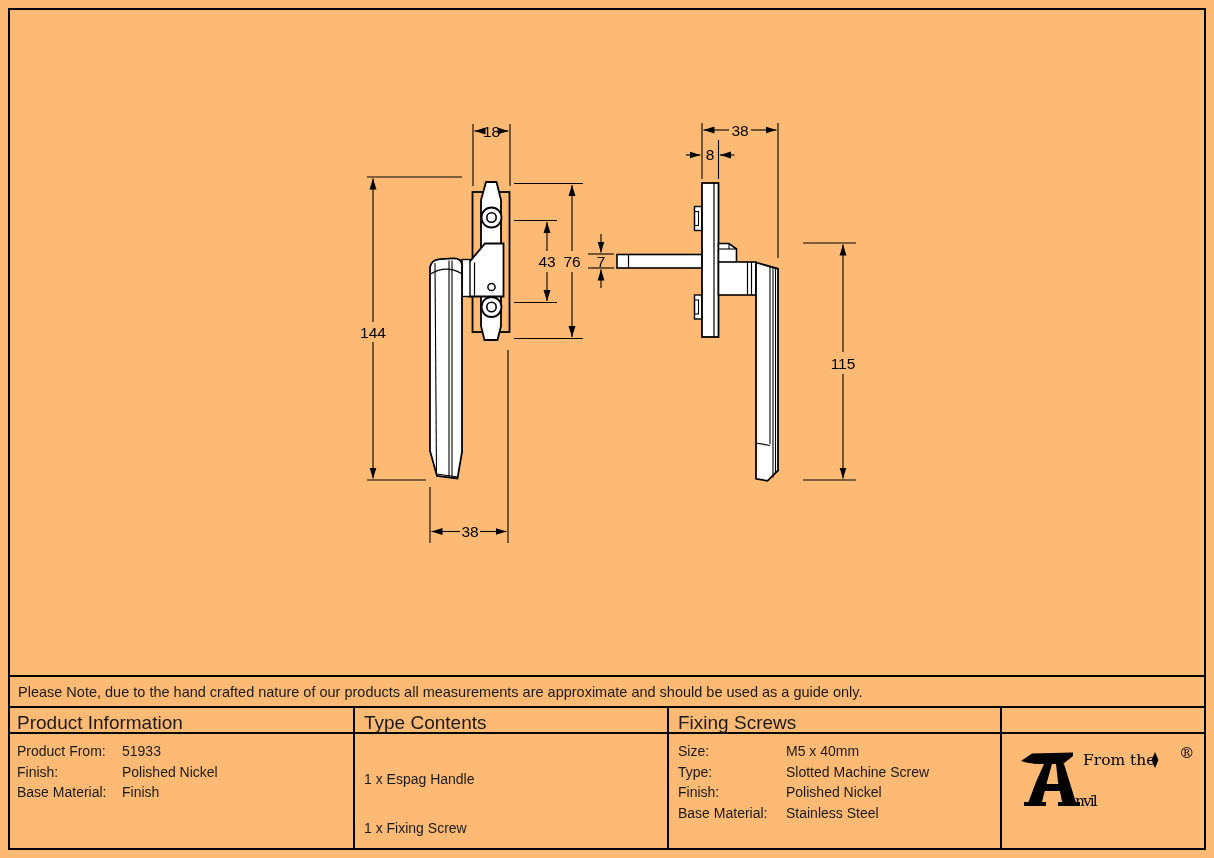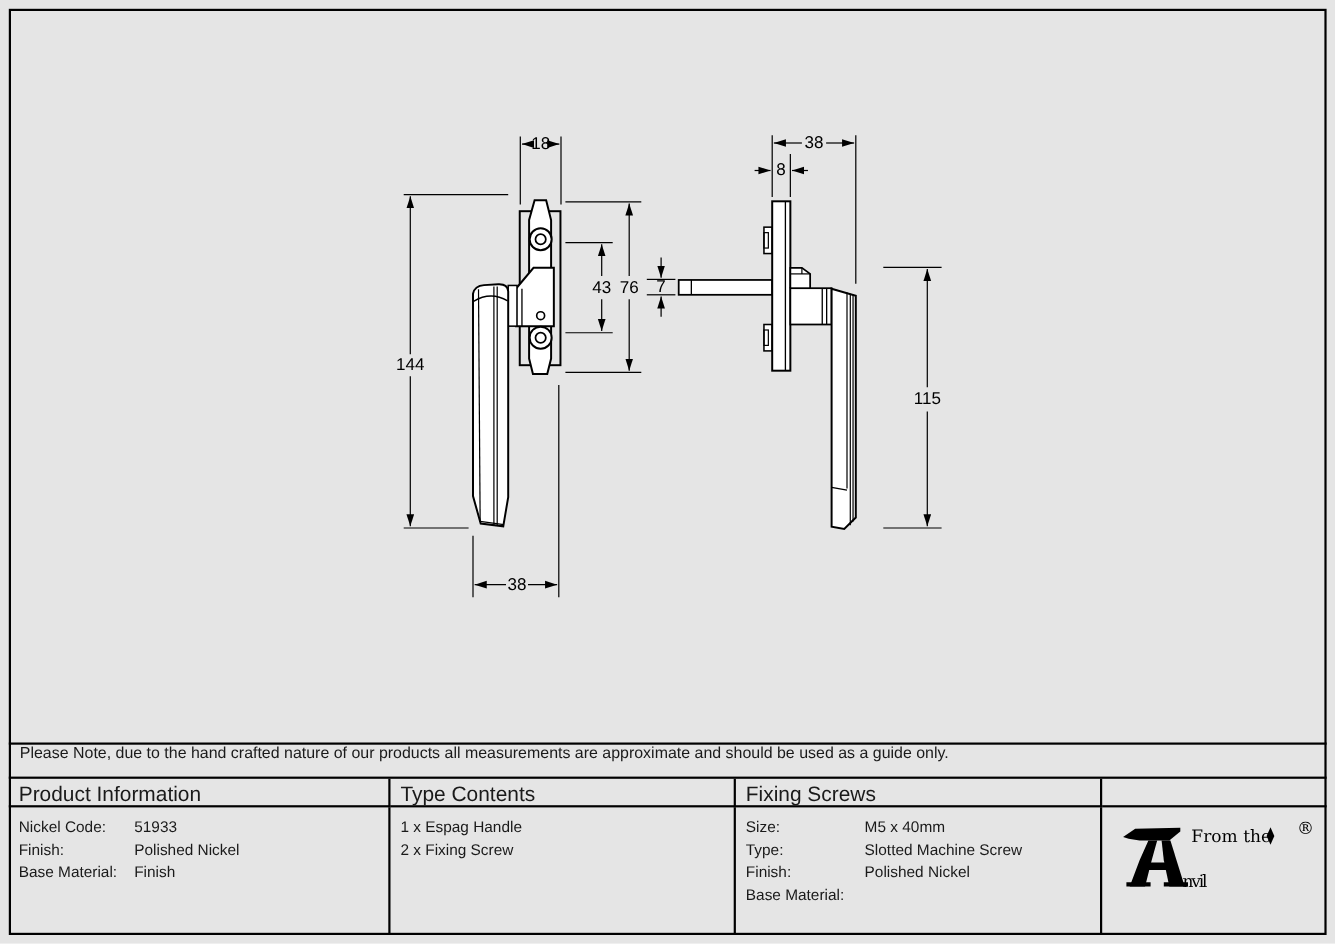--- a/index.html
+++ b/index.html
@@ -1,30 +1,30 @@
 <!DOCTYPE html>
 <html><head>
 <meta charset="utf-8">
 <style>
   html,body{margin:0;padding:0;background:#fff;}
-  .page{position:relative;width:1214px;height:858px;background:#e5e5e5;overflow:hidden;
+  .page{position:relative;width:1214px;height:858px;background:#fdba74;overflow:hidden;
         font-family:"Liberation Sans",sans-serif;color:#1a1a1a;}
   .frame{position:absolute;inset:8px;border:2px solid #000;pointer-events:none;}
   .drawing-svg{position:absolute;left:0;top:0;}
   .note-row{position:absolute;left:8px;right:8px;top:675px;height:33px;box-sizing:border-box;
-            border-top:2px solid #000;border-bottom:2px solid #000;display:flex;
+            border-top:2px solid #000;border-bottom:2px solid #000;display:flex;align-items:center;
             padding-left:10px;font-size:14.5px;}
   .spec-table{position:absolute;left:8px;right:8px;top:708px;bottom:8px;display:grid;
               grid-template-columns:347px 314px 333px 1fr;grid-template-rows:26px 1fr;}
   .hcell{box-sizing:border-box;border-bottom:2px solid #000;padding:4px 0 0 9px;font-size:19px;}
   .bcell{box-sizing:border-box;padding:7px 0 0 9px;font-size:14px;}
   .cdiv{border-right:2px solid #000;}
   .kv{display:grid;grid-template-columns:105px auto;line-height:20.6px;}
   .kv3{display:grid;grid-template-columns:108px auto;line-height:20.6px;}
-  .list-line{line-height:20.6px;}
+  .list-line{line-height:20.6px;margin-top:28px;}
   .logo-cell{display:flex;justify-content:center;align-items:flex-start;padding-top:8px;}
   svg text{font-family:"Liberation Sans",sans-serif;font-size:15.5px;fill:#000;}
   .logo-serif{font-family:"DejaVu Serif","Liberation Serif",serif;}
 </style>
 </head>
 <body>
 
 <div class="page">
 
   <svg class="drawing-svg" width="1214" height="668" viewBox="0 0 1214 668">
@@ -156,53 +156,54 @@
   </div>
 
   <div class="spec-table">
     <div class="hcell cdiv">Product Information</div>
     <div class="hcell cdiv">Type Contents</div>
     <div class="hcell cdiv">Fixing Screws</div>
     <div class="hcell"></div>
 
     <div class="bcell cdiv">
       <div class="kv">
-        <span>Nickel Code:</span>
+        <span>Product From:</span>
         <span>51933</span>
       </div>
       <div class="kv">
         <span>Finish:</span>
         <span>Polished Nickel</span>
       </div>
       <div class="kv">
         <span>Base Material:</span>
         <span>Finish</span>
       </div>
     </div>
 
     <div class="bcell cdiv">
       <div class="list-line">1 x Espag Handle</div>
-      <div class="list-line">2 x Fixing Screw</div>
+      <div class="list-line">1 x Fixing Screw</div>
     </div>
 
     <div class="bcell cdiv">
       <div class="kv3">
         <span>Size:</span>
         <span>M5 x 40mm</span>
       </div>
       <div class="kv3">
         <span>Type:</span>
         <span>Slotted Machine Screw</span>
       </div>
       <div class="kv3">
         <span>Finish:</span>
         <span>Polished Nickel</span>
       </div>
       <div class="kv3">
         <span>Base Material:</span>
+        <span>Stainless Steel</span>
       </div>
     </div>
 
     <div class="bcell logo-cell">
       <svg width="180" height="82" viewBox="0 0 180 82">
 
         <g fill="#000">
           <path d="M2,19 L13,11.5 L54,10.5 L54,14 L44,22 L17,22 L7,20.5 Z"></path>
           <path d="M25,22 L33,22 L28,40 L22,64 L8,64 L17,40 Z"></path>
           <path d="M37,22 L45,22 L58,64 L44,64 L39,40 Z"></path>

